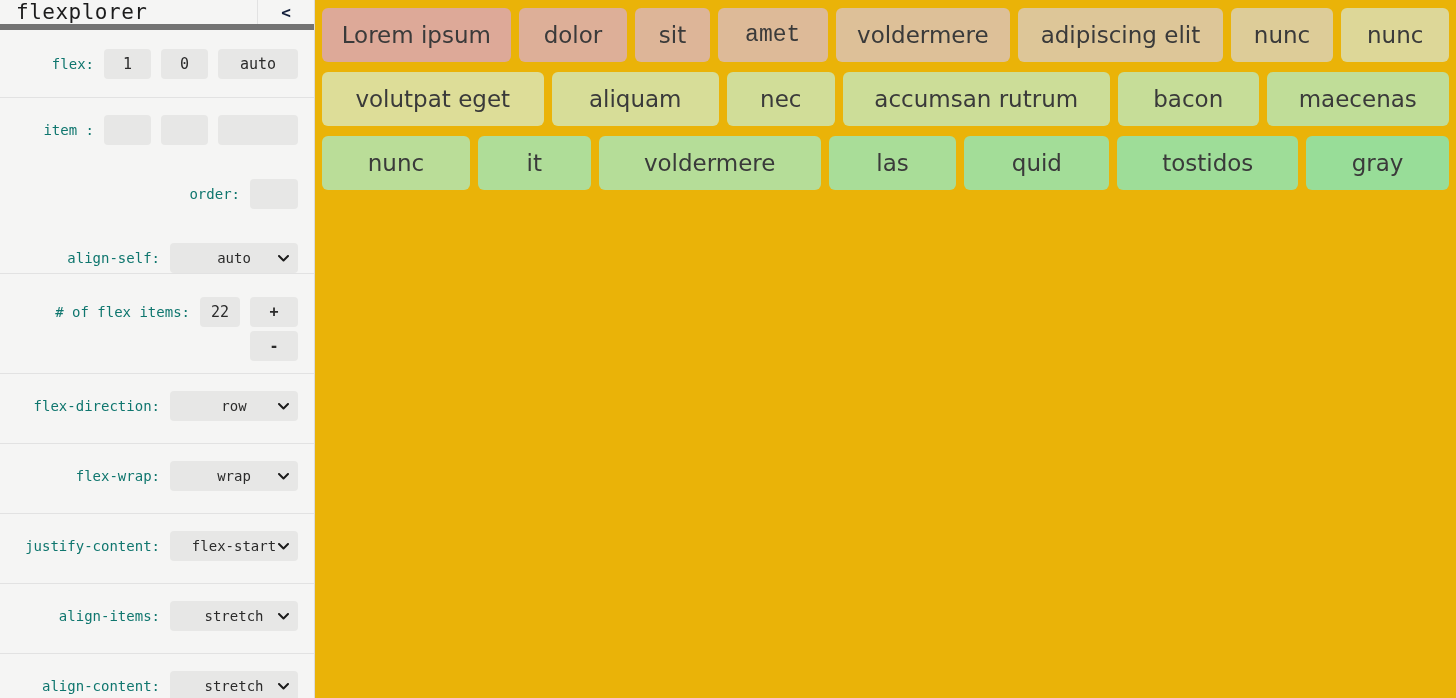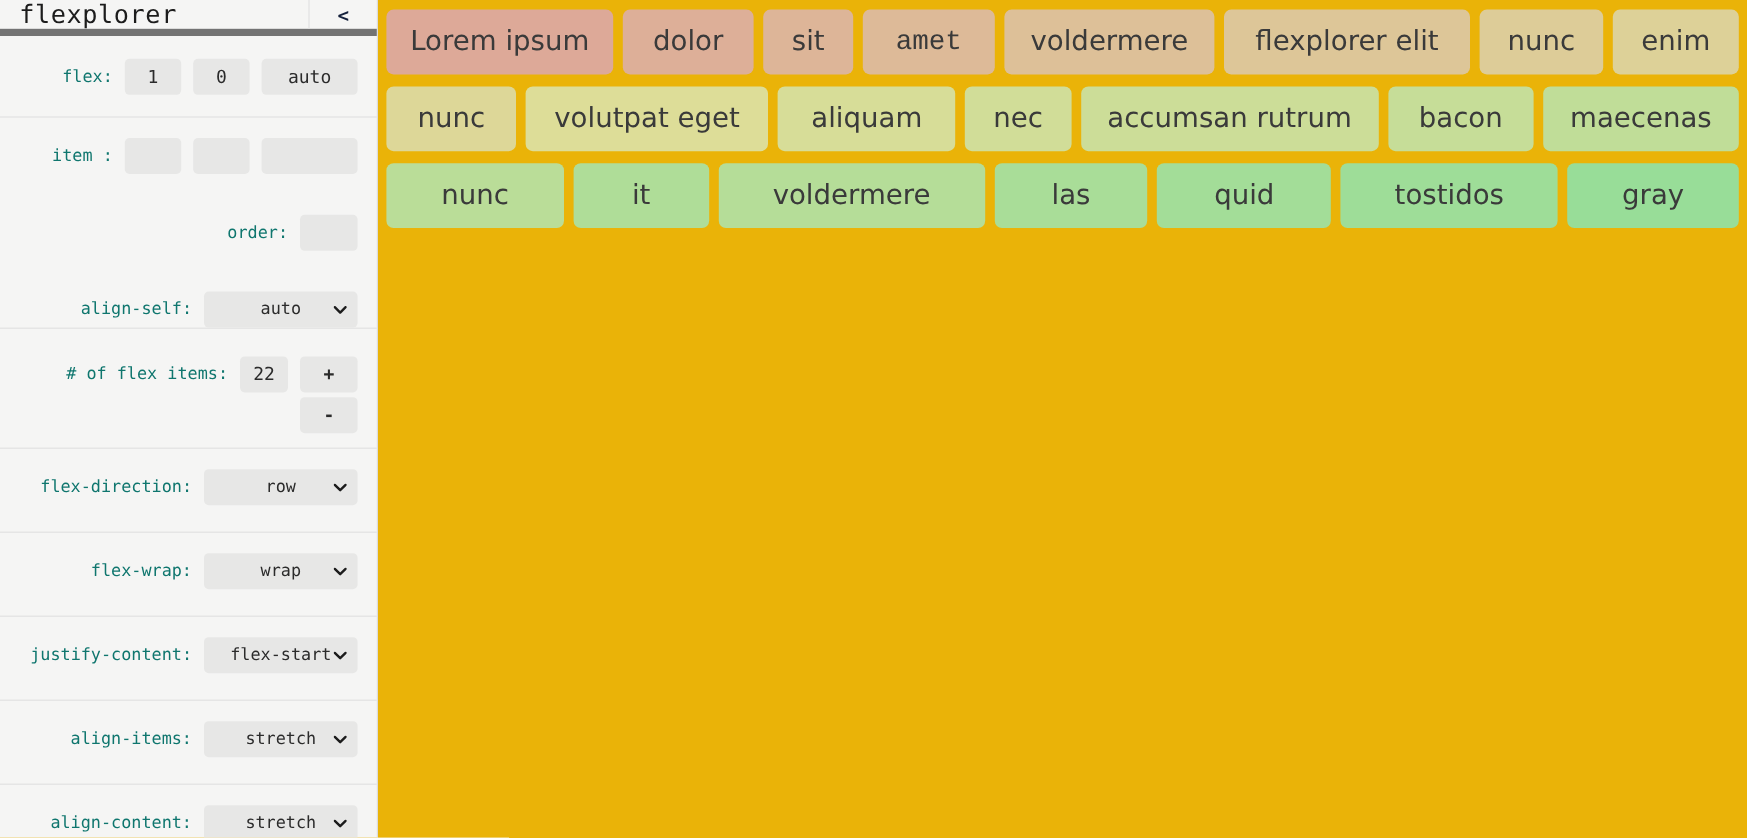--- a/index.html
+++ b/index.html
@@ -252,23 +252,22 @@
     </section>
 
   </aside>
 
   <main class="stage" id="stage">
       <div class="flex-item" style="background: rgb(221, 169, 152); flex-basis: 188px;">Lorem ipsum</div>
       <div class="flex-item" style="background: rgb(221, 175, 152); flex-basis: 108px;">dolor</div>
       <div class="flex-item" style="background: rgb(221, 181, 152); flex-basis: 74px;">sit</div>
       <div class="flex-item" style="background: rgb(221, 186, 152); flex-basis: 109px; font-family: Liberation Mono, monospace;">amet</div>
       <div class="flex-item" style="background: rgb(221, 192, 152); flex-basis: 174px;">voldermere</div>
-      <div class="flex-item" style="background: rgb(221, 198, 152); flex-basis: 204px;">flexplorer elit</div>
+      <div class="flex-item" style="background: rgb(221, 198, 152); flex-basis: 204px;">adipiscing elit</div>
       <div class="flex-item" style="background: rgb(221, 204, 152); flex-basis: 102px;">nunc</div>
-      <div class="flex-item" style="background: rgb(221, 209, 152); flex-basis: 104px;">enim</div>
       <div class="flex-item" style="background: rgb(221, 215, 152); flex-basis: 107px;">nunc</div>
       <div class="flex-item" style="background: rgb(221, 221, 152); flex-basis: 201px;">volutpat eget</div>
       <div class="flex-item" style="background: rgb(215, 221, 152); flex-basis: 147px;">aliquam</div>
       <div class="flex-item" style="background: rgb(209, 221, 152); flex-basis: 87px;">nec</div>
       <div class="flex-item" style="background: rgb(204, 221, 152); flex-basis: 247px;">accumsan rutrum</div>
       <div class="flex-item" style="background: rgb(198, 221, 152); flex-basis: 120px;">bacon</div>
       <div class="flex-item" style="background: rgb(192, 221, 152); flex-basis: 162px;">maecenas</div>
       <div class="flex-item" style="background: rgb(186, 221, 152); flex-basis: 147px;">nunc</div>
       <div class="flex-item" style="background: rgb(175, 221, 152); flex-basis: 112px;">it</div>
       <div class="flex-item" style="background: rgb(181, 221, 152); flex-basis: 221px;">voldermere</div>

